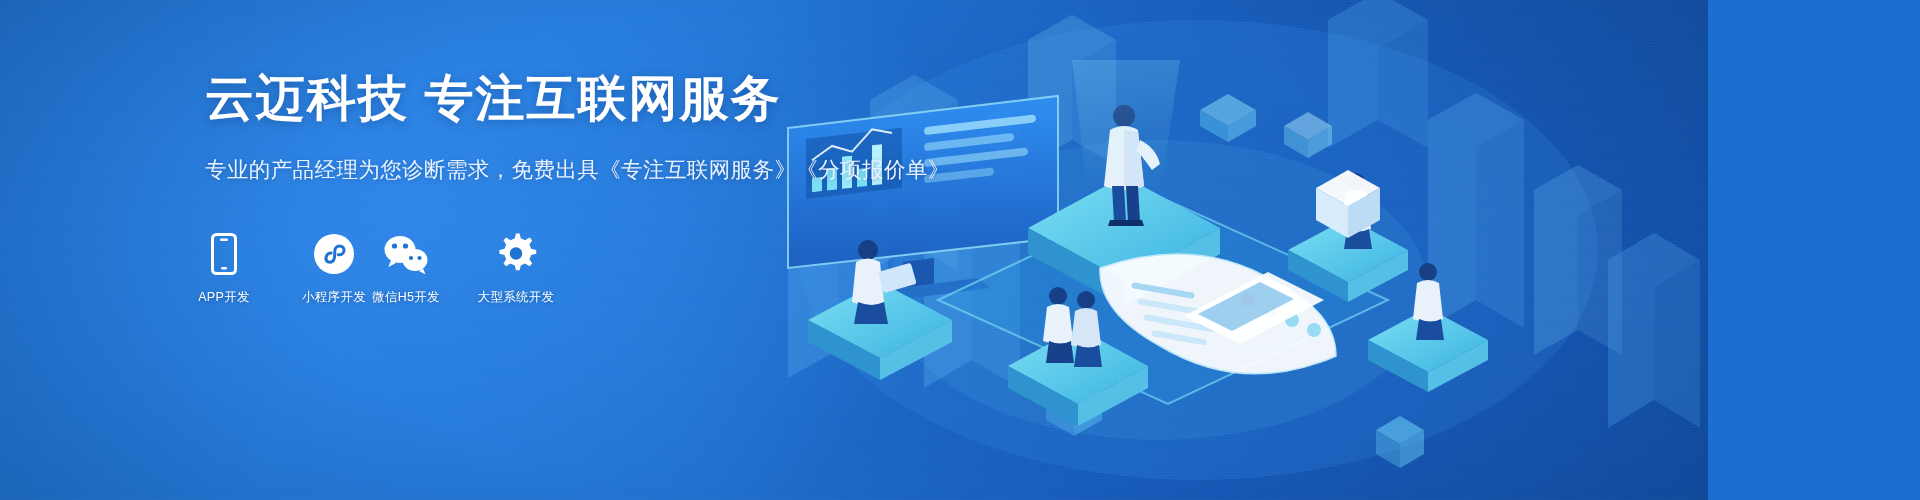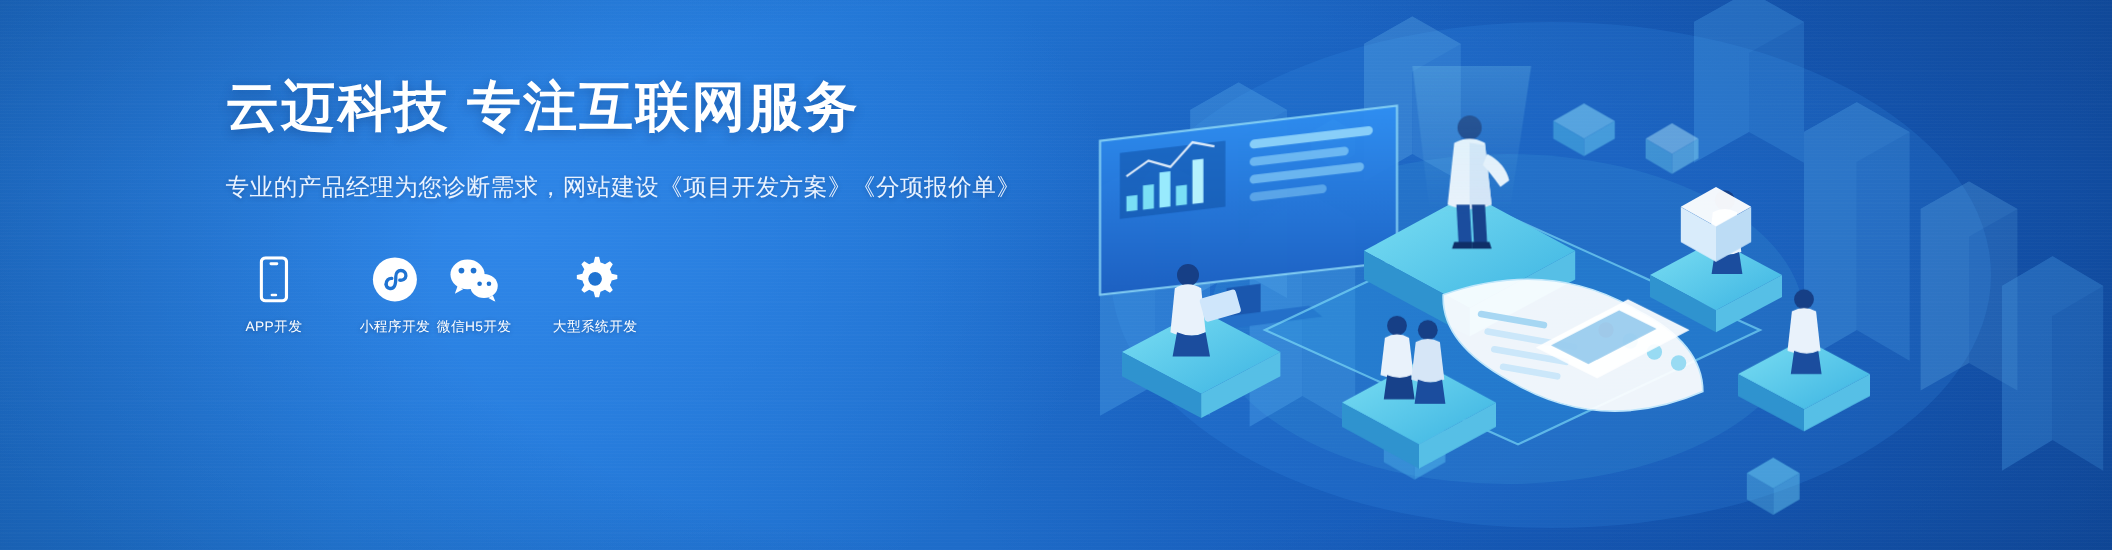--- a/index.html
+++ b/index.html
@@ -4,21 +4,21 @@
 <style>
   * { margin:0; padding:0; box-sizing:border-box; }
   html,body { width:1920px; height:500px; overflow:hidden; }
   body {
     font-family:"Liberation Sans","DejaVu Sans",sans-serif;
     background:#1c6fd0;
   }
 
   
   .banner {
-    position:relative; width:1920px; height:500px; overflow:hidden;
+    position:relative; width:1708px; height:500px; overflow:hidden;
     background:
       radial-gradient(ellipse 900px 620px at 24% 42%, #2f86e8 0%, rgba(47,134,232,0) 62%),
       radial-gradient(ellipse 1100px 760px at 82% 55%, #1558b8 0%, rgba(21,88,184,0) 68%),
       linear-gradient(118deg, #1f73d2 0%, #2179d8 26%, #1e6cc9 52%, #165bb8 76%, #114fa6 100%);
   }
   
   .banner::after{
     content:""; position:absolute; inset:0; pointer-events:none;
     background:
       repeating-linear-gradient(0deg, rgba(255,255,255,.022) 0 1px, rgba(0,0,0,0) 1px 3px);
@@ -36,21 +36,21 @@
     letter-spacing:2px; white-space:nowrap;
     text-shadow:0 2px 10px rgba(0,30,80,.30);
   }
   .sub { margin-top:26px; }
   .sub-line {
     color:#eaf3ff; font-size:21.5px; line-height:36px; letter-spacing:.4px;
     white-space:nowrap; text-shadow:0 1px 5px rgba(0,28,76,.28);
   }
 
   
-  .services { position:absolute; left:213px; top:232px; display:flex; z-index:6; }
+  .services { position:absolute; left:188px; top:232px; display:flex; z-index:6; }
   .svc {
     width:72px; display:flex; flex-direction:column; align-items:center;
     cursor:pointer;
   }
   .svc-ic { height:44px; display:flex; align-items:center; justify-content:center; }
   .svc-ic svg { display:block; }
   .svc-lb {
     margin-top:13px; color:#ffffff; font-size:12.5px; letter-spacing:.3px;
     white-space:nowrap; text-shadow:0 1px 4px rgba(0,26,70,.35);
   }
@@ -290,21 +290,21 @@
 
       <path d="M360 196 L432 196 L452 60 L344 60 Z" fill="url(#gGlow)" opacity=".35"></path>
     </svg>
   </div>
 
   <div class="vig"></div>
 
   <div class="copy">
     <div class="headline">云迈科技 专注互联网服务</div>
     <div class="sub">
-      <div class="sub-line">专业的产品经理为您诊断需求，网站建设《项目开发方案》《分项报价单》</div>
+      <div class="sub-line">专业的产品经理为您诊断需求，免费出具《专注互联网服务》《分项报价单》</div>
     </div>
   </div>
 
   <div class="services">
 
     <div class="svc" style="margin-right:38px;">
       <div class="svc-ic">
         <svg width="26" height="42" viewBox="0 0 26 42">
           <rect x="1.5" y="1.5" width="23" height="39" rx="4" ry="4" fill="none" stroke="#fff" stroke-width="3"></rect>
           <rect x="9" y="5.5" width="8" height="2.6" rx="1.3" fill="#fff"></rect>

